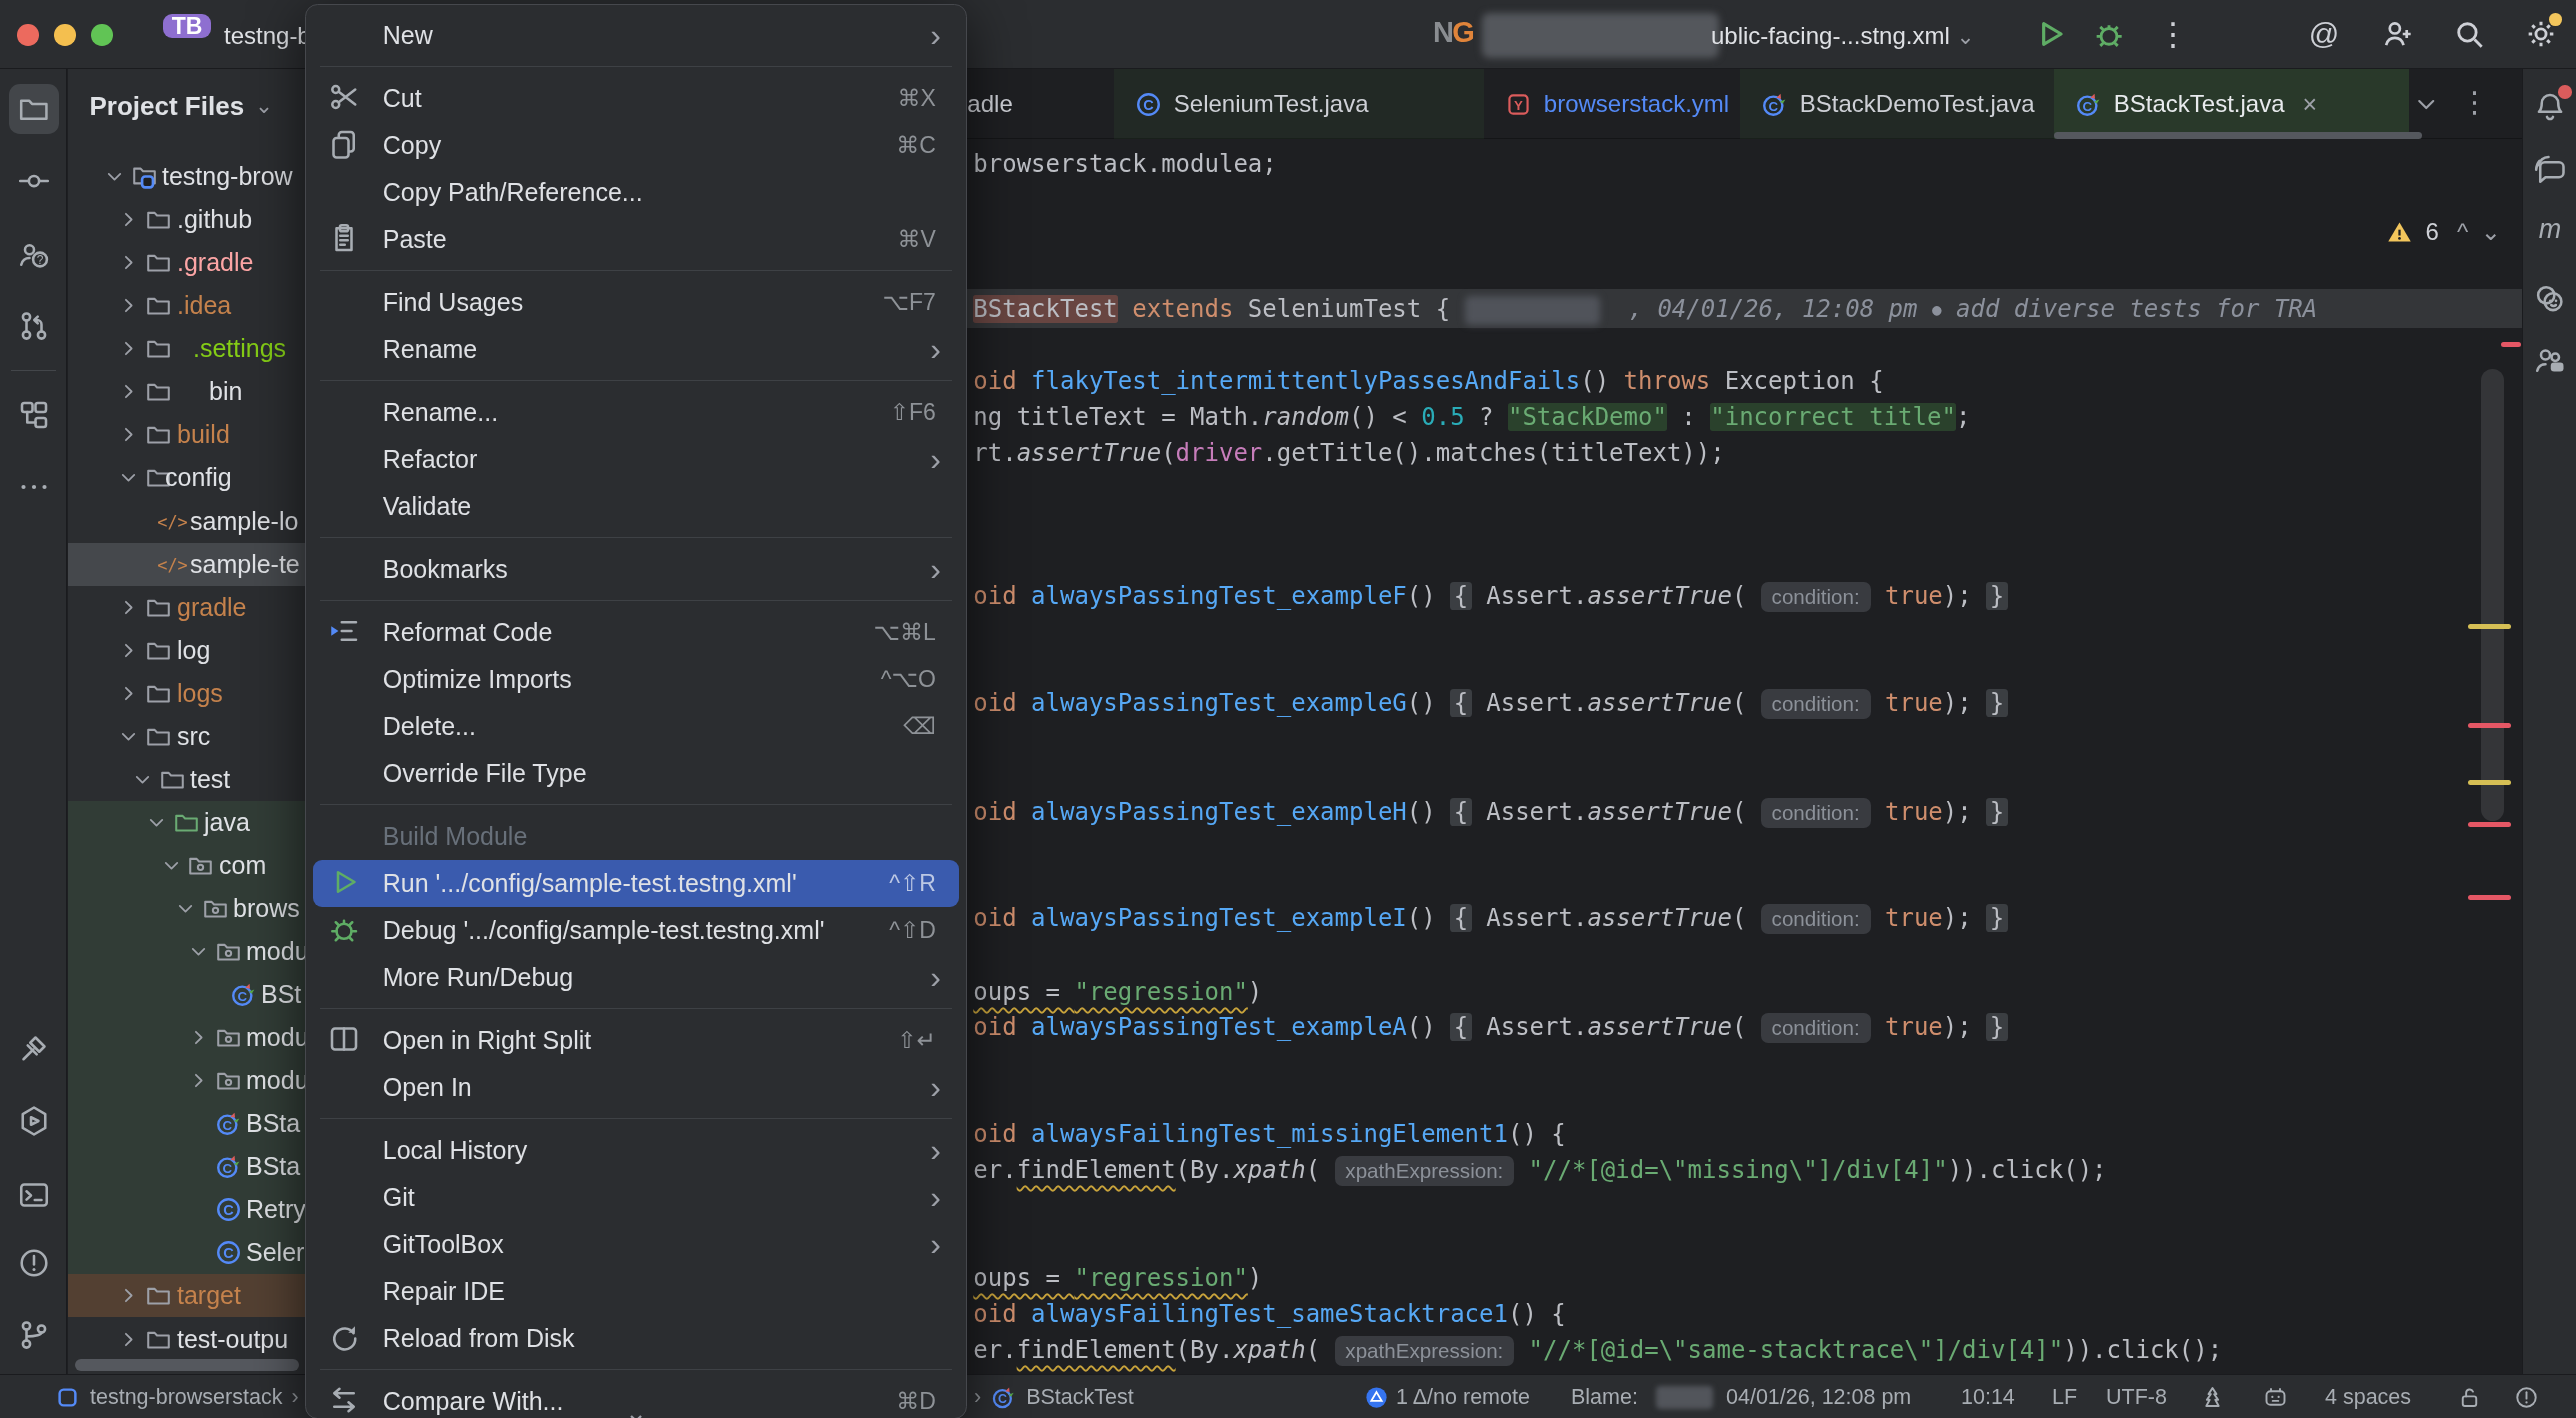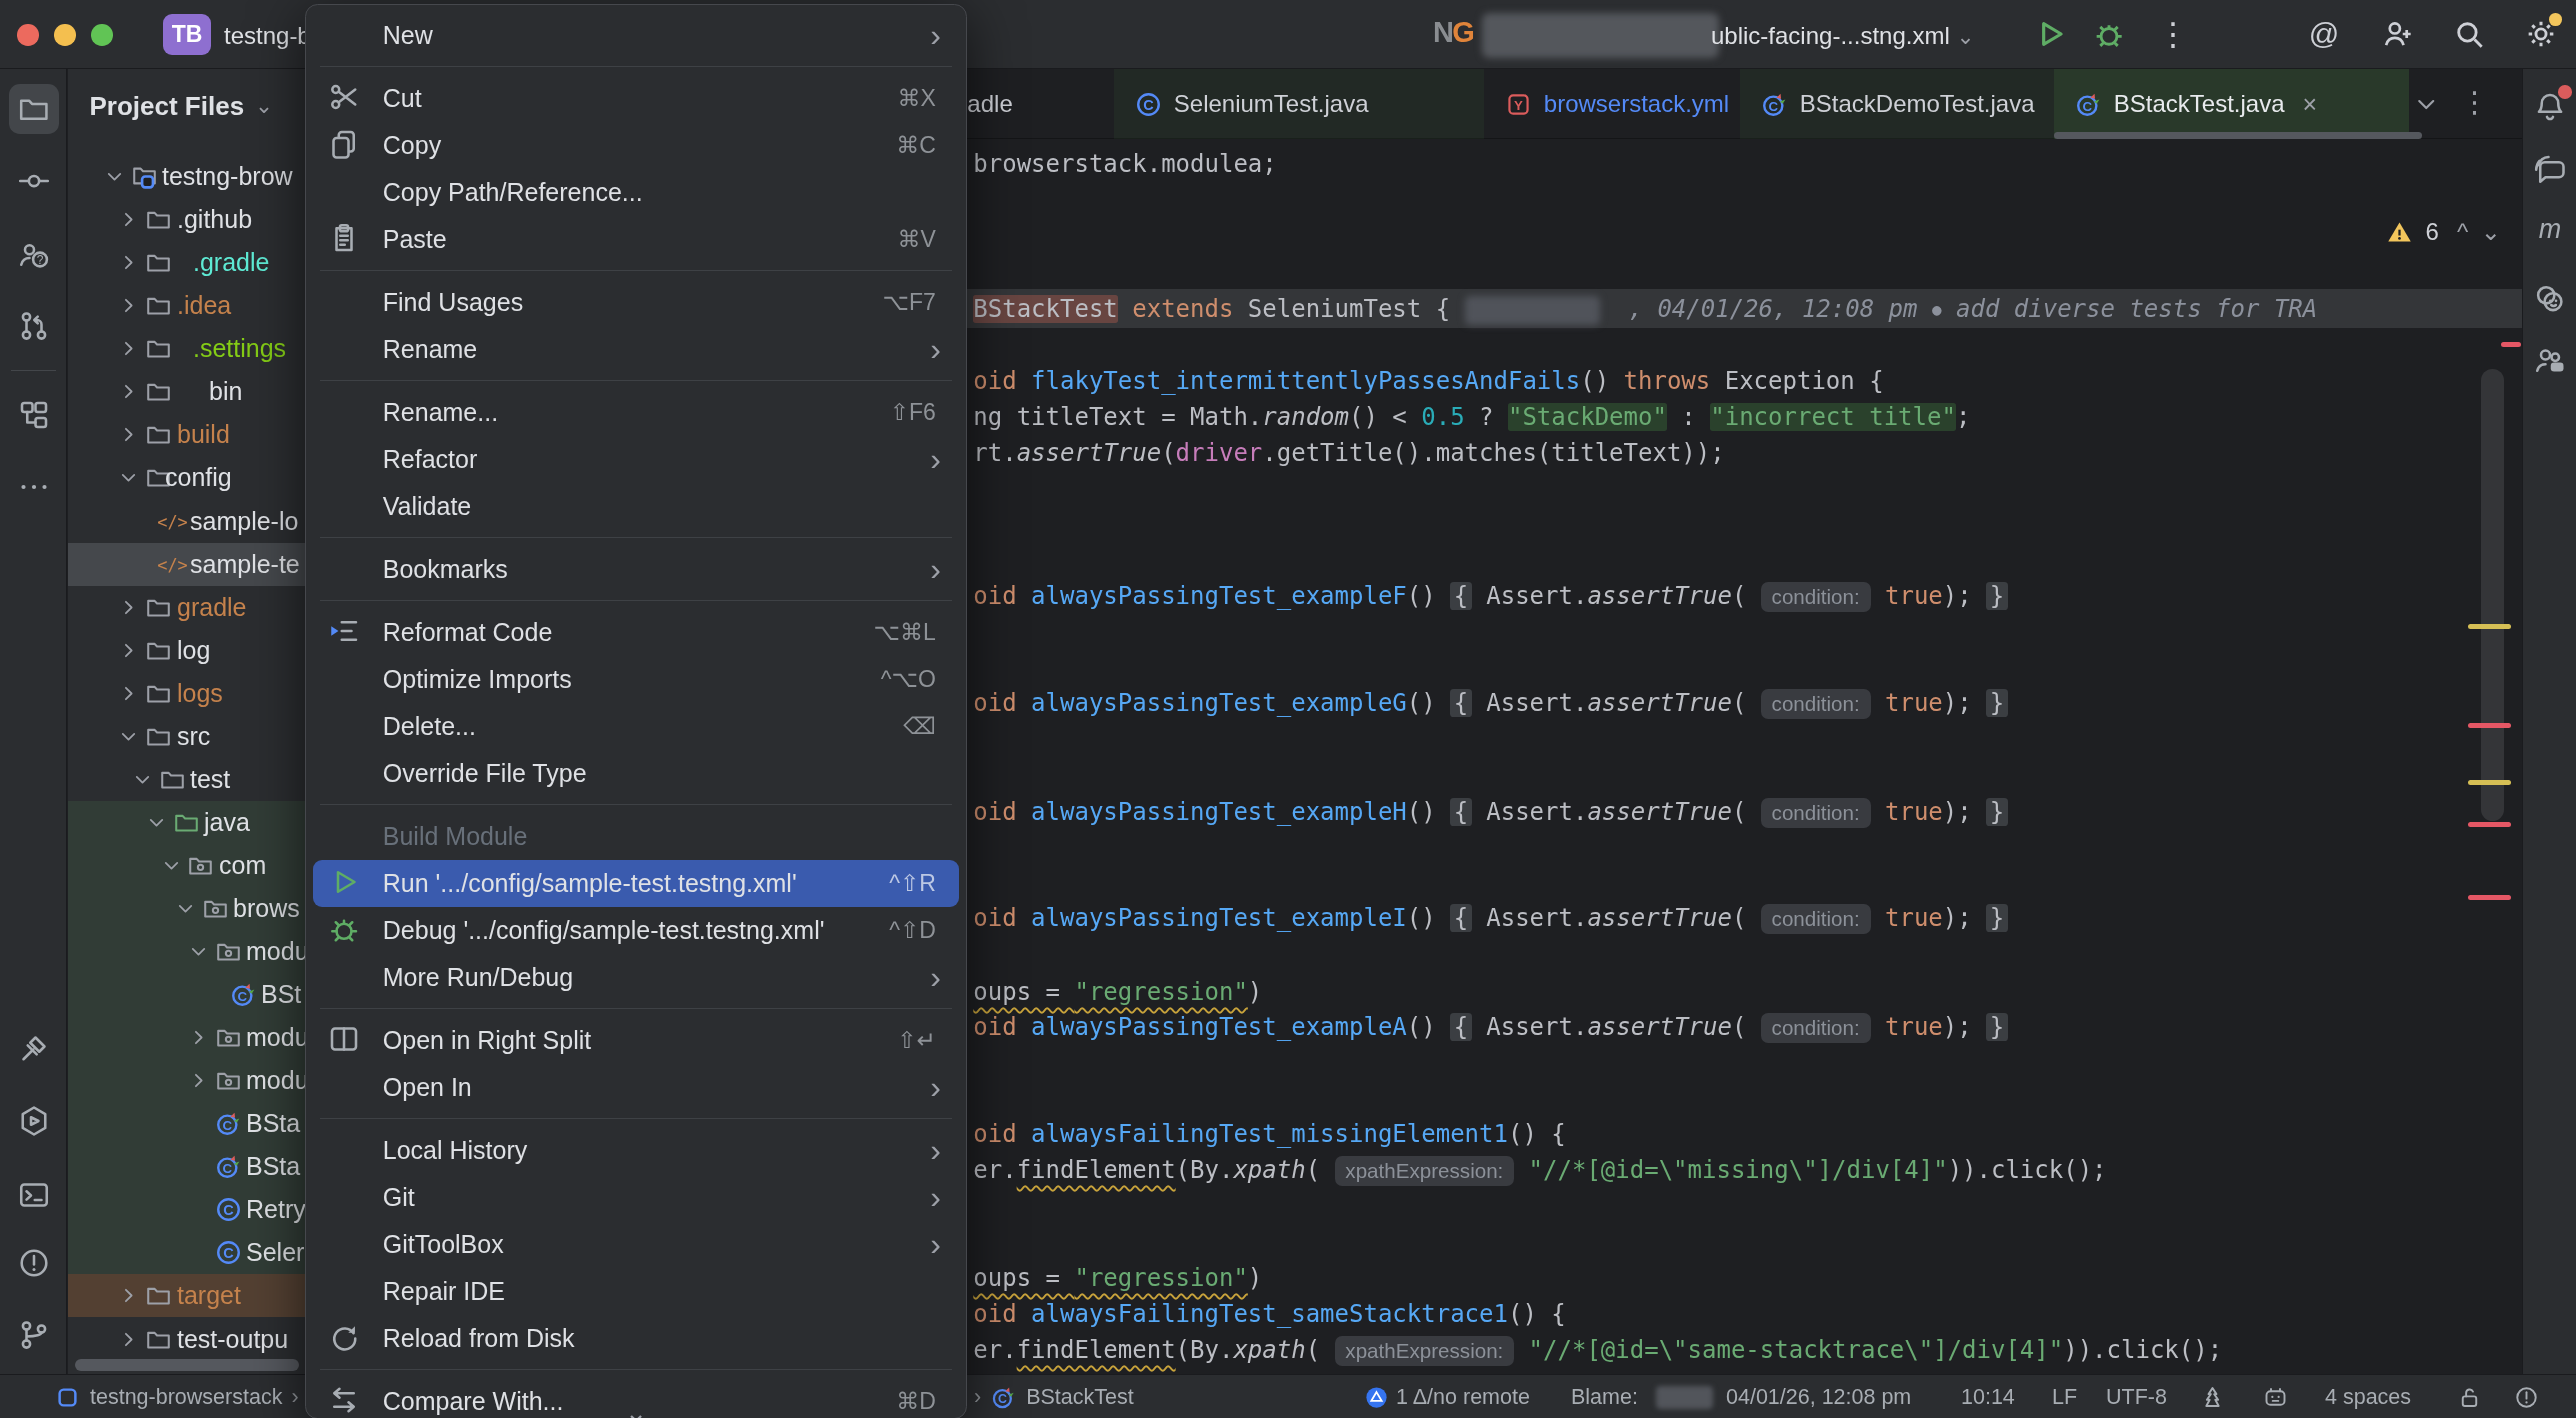--- a/index.html
+++ b/index.html
@@ -2,21 +2,21 @@
 <html style="font-size:14.4px"><head>
 <meta charset="utf-8">
 <style>
   html,body{margin:0;padding:0;background:#111;}
   *{box-sizing:border-box;}
   .screen{position:relative;width:2576px;height:1419px;overflow:hidden;
     background:#1E1F22;font-family:"Liberation Sans",sans-serif;color:#DFE1E5;}
   
   .titlebar{position:absolute;left:0;top:0;width:2576px;height:69px;background:#2B2D30;border-bottom:0.9px solid #1A1B1E;}
   .tl-dot{position:absolute;top:24px;width:21.5px;height:21.5px;border-radius:50%;}
-  .app-badge{position:absolute;left:163px;top:14.4px;width:48px;height:41px;border-radius:9px;
+  .app-badge{position:absolute;left:163px;top:14.4px;width:48px;height:24px;border-radius:9px;
     background:#8E6FD0;color:#fff;font-weight:bold;font-size:23px;display:flex;align-items:center;justify-content:center;}
   .win-title{position:absolute;left:224px;top:21.5px;font-size:24px;color:#DFE1E5;white-space:nowrap;}
   
   .ng-badge{position:absolute;left:1433px;top:16px;font-size:29px;font-weight:bold;color:#8A8D91;letter-spacing:-1.8px;}
   .ng-badge b{color:#E0843A;}
   .redact{position:absolute;background:#54575C;border-radius:7.2px;filter:blur(3.6px);}
   .runcfg{position:absolute;left:1711px;top:21.5px;font-size:24px;color:#DFE1E5;white-space:nowrap;}
   .tb-ic{position:absolute;width:38px;height:38px;top:15.2px;color:#CED0D6;}
   .tb-ic svg{width:100%;height:100%;}
   
@@ -248,21 +248,21 @@
           <span class="tr-chev" style="left:48px;"><span class="ic-wrap" style="display:inline-flex;width:100%;height:100%;">
               <svg viewBox="0 0 24 24">
                 <path d="M9.5 6.5 15 12l-5.5 5.5" fill="none" stroke="currentColor" stroke-width="1.7" stroke-linejoin="round" stroke-linecap="round"></path>
               </svg>
             </span></span>
           <span class="tr-ic" style="position:absolute;left:76px;"><span class="ic-wrap" style="display:inline-flex;width:100%;height:100%;">
               <svg viewBox="0 0 24 24">
                 <path d="M3.5 6.5h5.3l2 2.2H20.5V18.7H3.5z" fill="none" stroke="currentColor" stroke-width="1.7" stroke-linejoin="round" stroke-linecap="round"></path>
               </svg>
             </span></span>
-          <span class="lbl" style="position:absolute;left:125px;color:#5eead4;">.gradle</span>
+          <span class="lbl" style="position:absolute;left:109px;color:#fca5a5;">.gradle</span>
         </div>
         <div class="tree-row" style="top: 215px;">
           <span class="tr-chev" style="left:48px;"><span class="ic-wrap" style="display:inline-flex;width:100%;height:100%;">
               <svg viewBox="0 0 24 24">
                 <path d="M9.5 6.5 15 12l-5.5 5.5" fill="none" stroke="currentColor" stroke-width="1.7" stroke-linejoin="round" stroke-linecap="round"></path>
               </svg>
             </span></span>
           <span class="tr-ic" style="position:absolute;left:76px;"><span class="ic-wrap" style="display:inline-flex;width:100%;height:100%;">
               <svg viewBox="0 0 24 24">
                 <path d="M3.5 6.5h5.3l2 2.2H20.5V18.7H3.5z" fill="none" stroke="currentColor" stroke-width="1.7" stroke-linejoin="round" stroke-linecap="round"></path>

